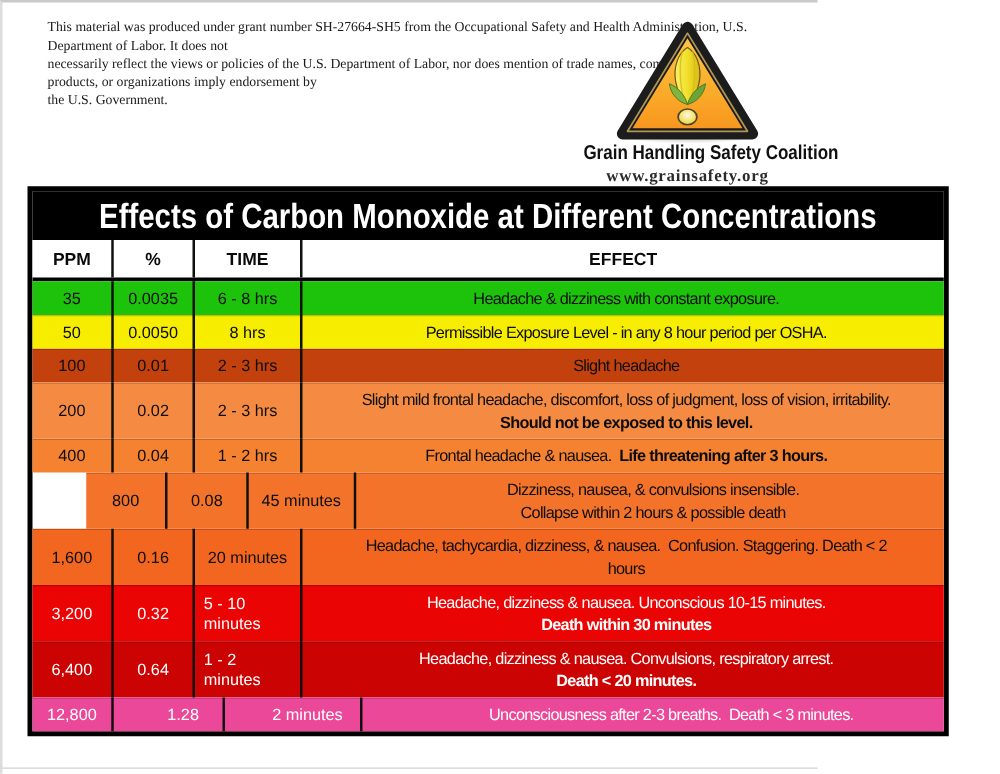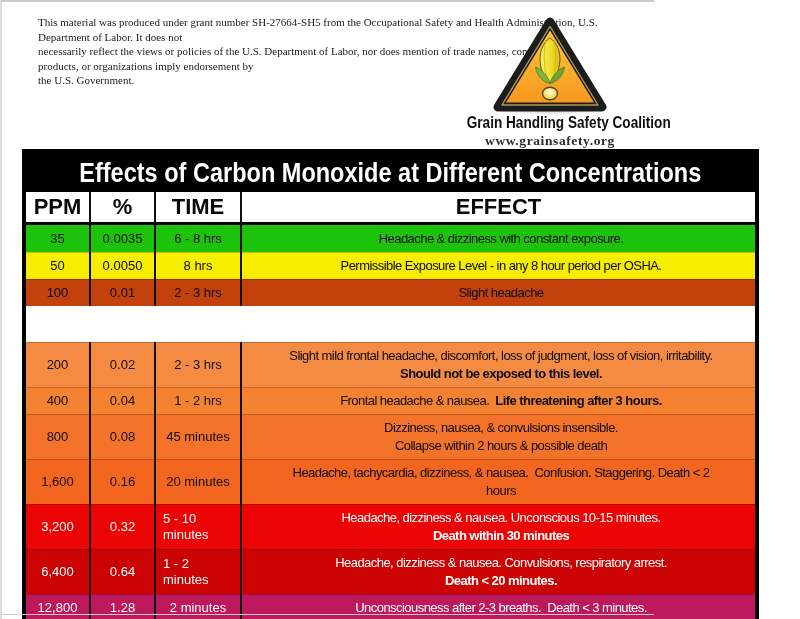--- a/index.html
+++ b/index.html
@@ -16,21 +16,21 @@
   .org-name{font-size:16px;font-weight:700;color:#101010;white-space:nowrap;transform:scaleX(0.85);transform-origin:center;margin-top:-2px;}
   .org-url{font-family:"Liberation Serif",serif;font-size:13.5px;font-weight:700;letter-spacing:0.6px;color:#2b2b2b;margin-top:1px;}
   .logo-underline{height:1px;background:#b9b9b9;margin:6px 8px 0 8px;}
 
   
   .co-table{position:absolute;left:20px;top:147px;width:737px;box-sizing:border-box;border:4px solid #000;background:#fff;}
   .title-band{background:#000;color:#fff;height:39px;display:flex;align-items:center;justify-content:center;overflow:hidden;}
   .title-band span{font-size:28px;font-weight:700;white-space:nowrap;transform:scaleX(0.84);transform-origin:center;}
   .grid{display:grid;grid-template-columns:65px 65px 86px 1fr;}
   .hdr{background:#fff;border-bottom:3px solid #000;height:30px;}
-  .hdr .cell{display:flex;align-items:center;justify-content:center;font-weight:700;font-size:22px;color:#0a0a0a;}
+  .hdr .cell{display:flex;align-items:center;justify-content:center;font-weight:700;font-size:14px;color:#0a0a0a;}
   .cell{box-sizing:border-box;}
   .cell.v{border-right:2px solid #101010;}
   .row{box-shadow:inset 0 1px 0 rgba(0,0,0,0.20);}
   .rows .row:first-child{box-shadow:none;}
   .row .cell{display:flex;align-items:center;justify-content:center;text-align:left;font-size:13px;line-height:16px;padding:4.5px 2px;}
   .row .cell.time{padding:4.5px 7px;}
   .row .cell.effect{justify-content:flex-start;text-align:right;display:block;padding:4.5px 2px 4.5px 7px;font-size:13px;letter-spacing:-0.55px;line-height:18px;}
   .row .cell.effect .ln{white-space:pre-wrap;}
   .row .cell.effect .b{font-weight:700;}
   
@@ -116,40 +116,40 @@
 
   <div class="row" style="background: #c2410c; color: rgb(13, 13, 13);">
     <div class="cell v ppm">100</div>
     <div class="cell v pct">0.01</div>
     <div class="cell v time">2 - 3 hrs</div>
     <div class="cell effect">
             <div class="ln"><span>Slight headache</span></div>
           </div>
   </div>
 
-  <div class="row" style="background: rgb(245, 139, 66); color: rgb(13, 13, 13); margin-top: 36px;">
+  <div class="row" style="background: rgb(245, 139, 66); color: rgb(13, 13, 13);">
     <div class="cell v ppm">200</div>
     <div class="cell v pct">0.02</div>
     <div class="cell v time">2 - 3 hrs</div>
     <div class="cell effect">
             <div class="ln"><span>Slight mild frontal headache, discomfort, loss of judgment, loss of vision, irritability.</span></div>
             <div class="ln"><span class="b">Should not be exposed to this level.</span></div>
           </div>
   </div>
 
   <div class="row" style="background: rgb(245, 130, 49); color: rgb(13, 13, 13);">
     <div class="cell v ppm">400</div>
     <div class="cell v pct">0.04</div>
     <div class="cell v time">1 - 2 hrs</div>
     <div class="cell effect">
             <div class="ln"><span>Frontal headache &amp; nausea.  </span><span class="b">Life threatening after 3 hours.</span></div>
           </div>
   </div>
 
-  <div class="row" style="background: rgb(244, 115, 43); color: rgb(13, 13, 13);">
+  <div class="row" style="background: rgb(244, 115, 43); color: rgb(13, 13, 13); margin-left: 43px;">
     <div class="cell v ppm">800</div>
     <div class="cell v pct">0.08</div>
     <div class="cell v time">45 minutes</div>
     <div class="cell effect">
             <div class="ln"><span>Dizziness, nausea, &amp; convulsions insensible.</span></div>
             <div class="ln"><span>Collapse within 2 hours &amp; possible death</span></div>
           </div>
   </div>
 
   <div class="row" style="background: rgb(242, 102, 31); color: rgb(13, 13, 13);">
@@ -175,21 +175,21 @@
   <div class="row" style="background: rgb(203, 3, 2); color: rgb(255, 255, 255);">
     <div class="cell v ppm">6,400</div>
     <div class="cell v pct">0.64</div>
     <div class="cell v time">1 - 2 minutes</div>
     <div class="cell effect">
             <div class="ln"><span>Headache, dizziness &amp; nausea. Convulsions, respiratory arrest.</span></div>
             <div class="ln"><span class="b">Death &lt; 20 minutes.</span></div>
           </div>
   </div>
 
-  <div class="row" style="background: #be185d; color: rgb(255, 255, 255);">
+  <div class="row" style="background: #ec4899; color: rgb(255, 255, 255); gap: 24px;">
     <div class="cell v ppm">12,800</div>
     <div class="cell v pct">1.28</div>
     <div class="cell v time">2 minutes</div>
     <div class="cell effect">
             <div class="ln"><span>Unconsciousness after 2-3 breaths.  Death &lt; 3 minutes.</span></div>
           </div>
   </div>
 </div>
   </div>
 

